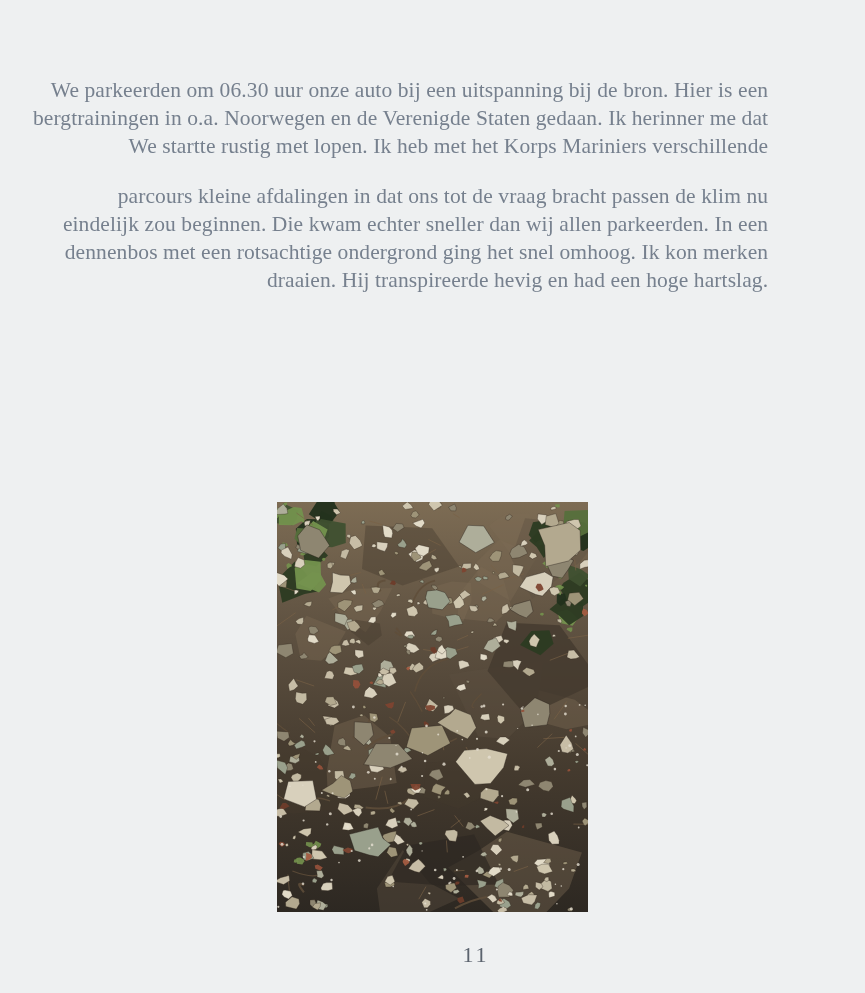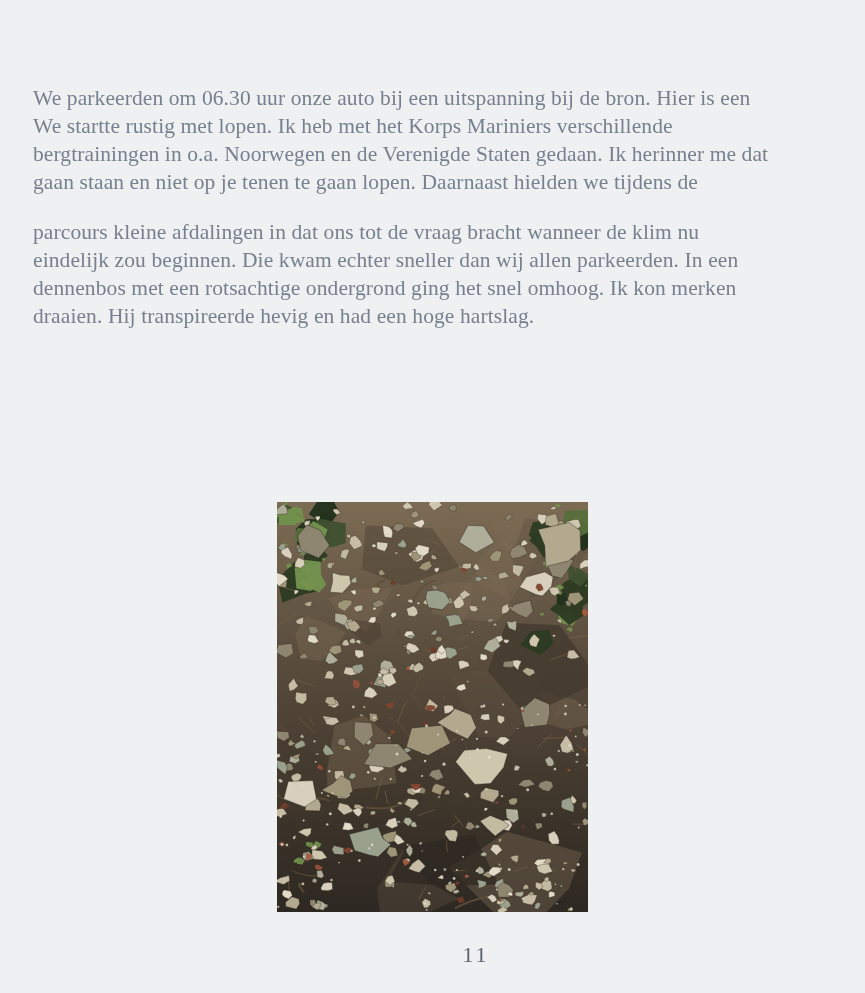--- a/index.html
+++ b/index.html
@@ -3,21 +3,21 @@
 <meta charset="utf-8">
 <style>
   html,body{margin:0;padding:0;}
   body{
     width:865px;height:993px;
     background:var(--bg,#eef0f1);
     font-family:"Liberation Serif", serif;
     position:relative;overflow:hidden;
   }
   .page{position:absolute;inset:0;}
-  .text-block{position:absolute;left:33px;top:84px;}
+  .text-block{position:absolute;left:33px;top:76px;text-align:right;}
   .para{margin:0 0 22px 0;}
   .line{
     white-space:nowrap;
     font-size:21.5px;line-height:28px;
     color:var(--text-color,#76808e);
     letter-spacing:0.1px;
   }
   .photo{
     position:absolute;left:277px;top:502px;width:311px;height:410px;margin:0;
   }
@@ -32,26 +32,25 @@
   }
 </style>
 </head>
 <body style="--bg: #eef0f1; --text-color: #76808e; --pagenum-color: #5b636e;">
 
 <div class="page">
 
   <div class="text-block">
     <div class="para">
         <div class="line">We parkeerden om 06.30 uur onze auto bij een uitspanning bij de bron. Hier is een</div>
+        <div class="line">bergtrainingen in o.a. Noorwegen en de Verenigde Staten gedaan. Ik herinner me dat</div>
         <div class="line">We startte rustig met lopen. Ik heb met het Korps Mariniers verschillende</div>
-        <div class="line">bergtrainingen in o.a. Noorwegen en de Verenigde Staten gedaan. Ik herinner me dat</div>
-        <div class="line">gaan staan en niet op je tenen te gaan lopen. Daarnaast hielden we tijdens de</div>
       </div>
     <div class="para">
-        <div class="line">parcours kleine afdalingen in dat ons tot de vraag bracht wanneer de klim nu</div>
+        <div class="line">parcours kleine afdalingen in dat ons tot de vraag bracht passen de klim nu</div>
         <div class="line">eindelijk zou beginnen. Die kwam echter sneller dan wij allen parkeerden. In een</div>
         <div class="line">dennenbos met een rotsachtige ondergrond ging het snel omhoog. Ik kon merken</div>
         <div class="line">draaien. Hij transpireerde hevig en had een hoge hartslag.</div>
       </div>
   </div>
 
   <figure class="photo">
     <svg id="photo-svg" viewBox="0 0 311 410" preserveAspectRatio="none">
         <defs>
           <linearGradient id="soil" x1="0" y1="0" x2="0" y2="1">

